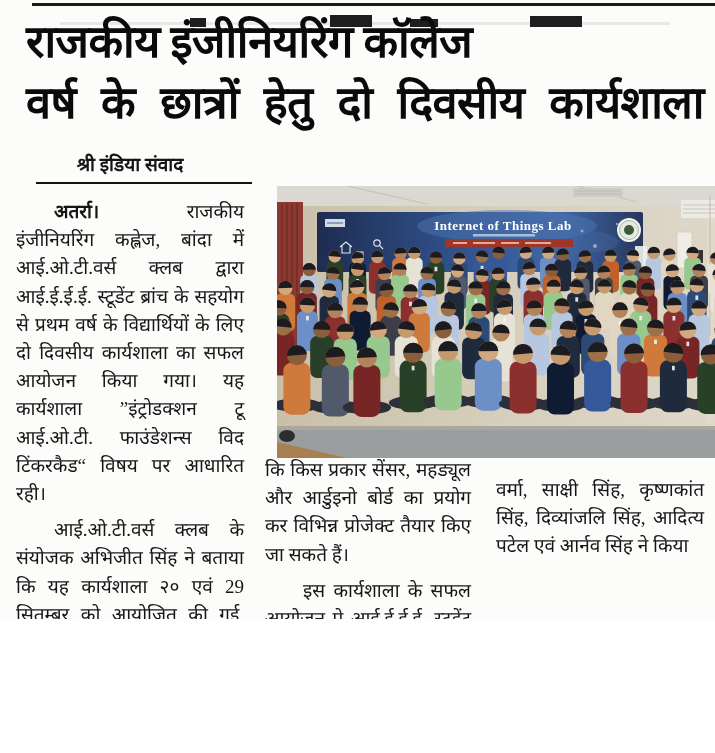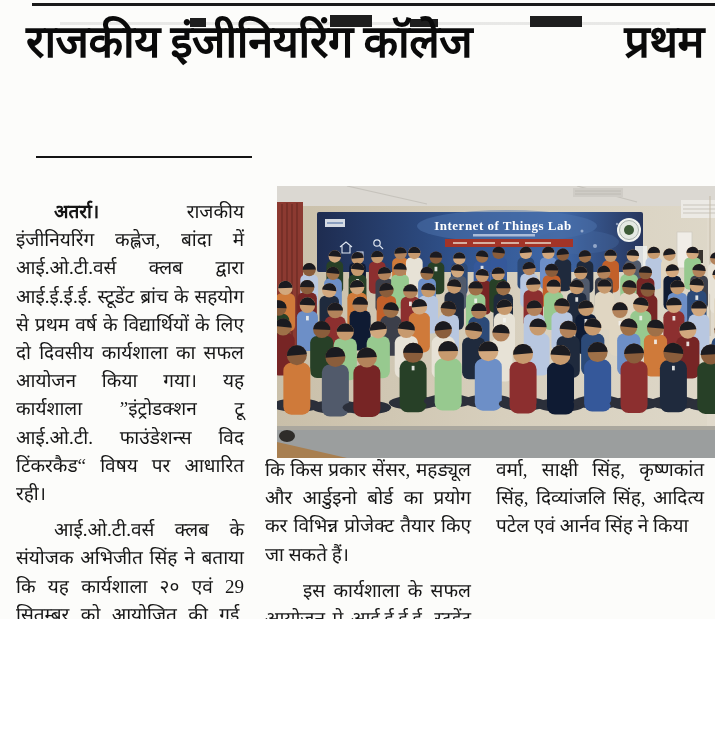--- a/index.html
+++ b/index.html
@@ -27,21 +27,21 @@
   .h-line1{display:flex;justify-content:space-between;white-space:nowrap;}
   .h-line2{text-align:justify;text-align-last:justify;}
   .byline-block{position:absolute;left:8px;top:151px;width:244px;}
   .byline{font-weight:bold;font-size:19px;text-align:center;margin:0;}
   .byline-rule{height:2px;background:#141414;margin:5px 0 0 28px;}
   .col{position:absolute;font-size:19px;line-height:28.2px;text-align:justify;}
   .col p{margin:8px;text-indent:38px;}
   .col p.cont{text-indent:0;}
   .col1{left:8px;top:190px;width:244px;}
   .col2{left:257px;top:448px;width:222px;}
-  .col3{left:488px;top:448px;width:224px;}
+  .col3{left:488px;top:468px;width:224px;}
   b.lead{font-weight:bold;}
   .photo{position:absolute;left:261px;top:170px;width:452px;height:272px;margin:0;padding:16px;}
   .photo svg{display:block;width:100%;height:100%;}
   .bottom-remnant{
     position:absolute;left:8px;top:739px;width:700px;height:11px;
     background-image:
       repeating-linear-gradient(90deg,#1a1a1a 0 8px,transparent 8px 15px,#1a1a1a 15px 27px,transparent 27px 42px),
       repeating-linear-gradient(90deg,transparent 0 24px,#1a1a1a 24px 30px,transparent 30px 59px);
     background-size:100% 6px,100% 7px;
     background-repeat:repeat-x;
@@ -51,25 +51,26 @@
 <body>
 
 <div class="page">
 
   <div class="top-rule"></div>
   <div class="top-remnant"></div>
 
   <h1 class="headline">
     <span class="h-line1">
       <span>राजकीय इंजीनियरिंग कॉलेज</span>
-      <span>प्रथम</span>
     </span>
+    <span class="h-line2" style="display:block">वर्ष के छात्रों हेतु दो दिवसीय कार्यशाला</span>
   </h1>
 
   <div class="byline-block">
+    <p class="byline">श्री इंडिया संवाद</p>
     <div class="byline-rule"></div>
   </div>
 
   <div class="col col1">
     <p><b class="lead">अतर्रा।</b><span> राजकीय इंजीनियरिंग कह्लेज, बांदा में आई.ओ.टी.वर्स क्लब द्वारा आई.ई.ई.ई. स्टूडेंट ब्रांच के सहयोग से प्रथम वर्ष के विद्यार्थियों के लिए दो दिवसीय कार्यशाला का सफल आयोजन किया गया। यह कार्यशाला ”इंट्रोडक्शन टू आई.ओ.टी. फाउंडेशन्स विद टिंकरकैड“ विषय पर आधारित रही।</span></p>
     <p>आई.ओ.टी.वर्स क्लब के संयोजक अभिजीत सिंह ने बताया कि यह कार्यशाला २० एवं 29 सितम्बर को आयोजित की गई, जिसमें प्रथम वर्ष के छात्रों को माइक्रोकंट्रोलर तथा टिंकरकैड के माध्यम से इंटरनेट अहफ थिंग्स (आई.ओ.टी.) की बुनियादी जानकारी प्रदान की गई। विद्यार्थियों को प्रायोगिक ढंग से सिखाया गया</p>
   </div>
 
   <figure class="photo">
     <svg viewBox="0 0 452 272" preserveAspectRatio="none">

